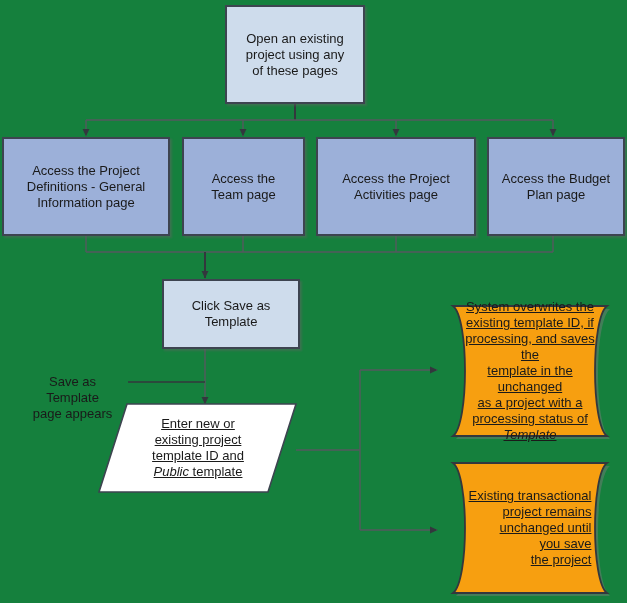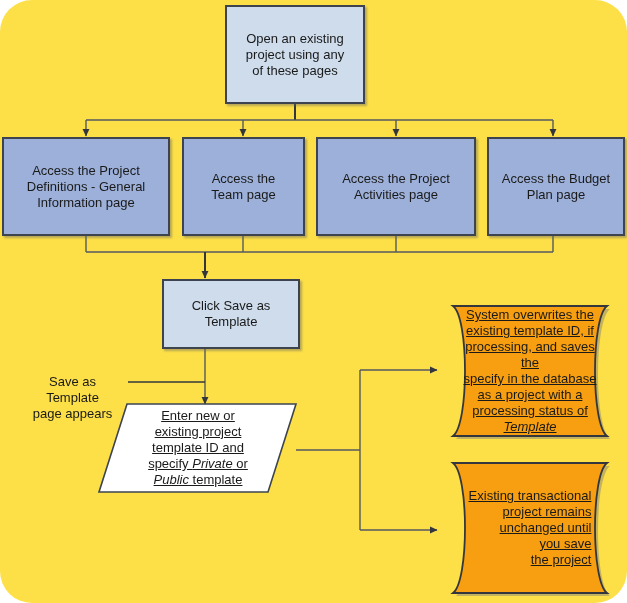--- a/index.html
+++ b/index.html
@@ -8,23 +8,22 @@
     padding: 0;
     background: #ffffff;
   }
   body {
     font-family: "Liberation Sans", sans-serif;
   }
   #canvas {
     position: relative;
     width: 627px;
     height: 603px;
-    background: #fde047;
+    background: #15803d;
     overflow: hidden;
-    border-radius: 32px;
   }
   #svg-layer {
     position: absolute;
     left: 0;
     top: 0;
     width: 627px;
     height: 603px;
   }
   .node {
     position: absolute;
@@ -161,29 +160,28 @@
 
   <div class="node rect-box box-lightblue" style="left:136px; top:279px; width:138px; height:70px;margin-left:26px;">
     <span class="node-text">Click Save as
 Template</span>
   </div>
 
   <div class="shape-text" style="left:107px; top:404px; width:182px; height:88px; flex-direction:column;">
     <span>Enter new or</span>
     <span>existing project</span>
     <span>template ID and</span>
-    <span><span>specify </span><span class="ital">Private</span><span> or</span></span>
     <span><span class="ital">Public</span><span> template</span></span>
   </div>
 
   <div class="shape-text" style="left:455px; top:306px; width:150px; height:130px; flex-direction:column;">
     <span>System overwrites the</span>
     <span>existing template ID, if</span>
     <span>processing, and saves the</span>
-    <span>specify in the database</span>
+    <span>template in the unchanged</span>
     <span>as a project with a</span>
     <span>processing status of</span>
     <span class="ital">Template</span>
   </div>
 
   <div class="shape-text" style="left:455px; top:463px; width:150px; height:130px;text-align:right;">
     <span>Existing transactional
 project remains
 unchanged until
 you save

